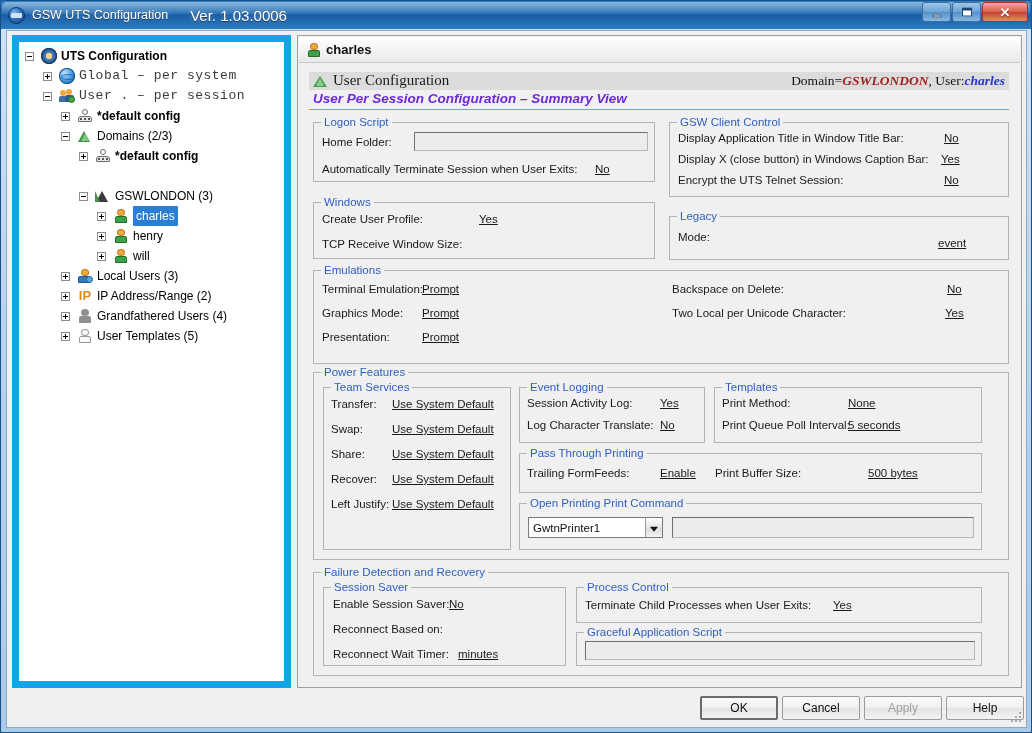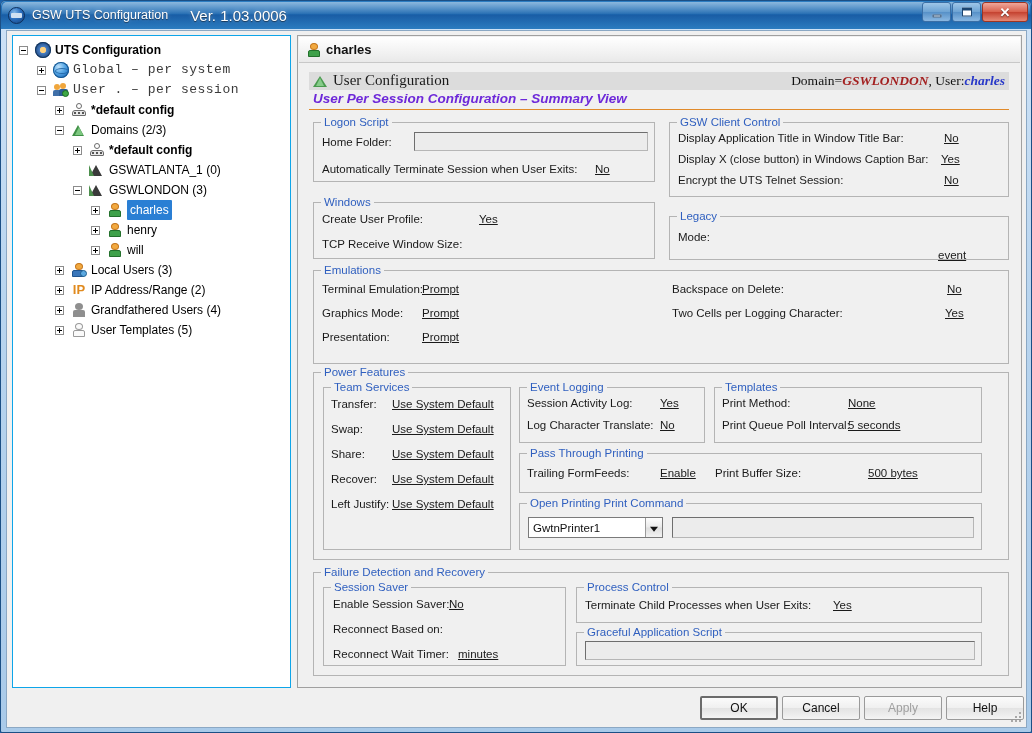--- a/index.html
+++ b/index.html
@@ -73,21 +73,21 @@
   
   #client {
     position:absolute; left:5px; top:29px; width:1021px; height:698px;
     background:#f0f0f0;
     border:1px solid #8ba8c4;
   }
 
   
   #tree-panel {
     position:absolute; left:5px; top:4px; width:279px; height:653px;
-    background:#ffffff; border:1px solid #0ea5e9;
+    background:#ffffff; border:7px solid #0ea5e9;
     overflow:hidden;
   }
   .tnode { position:relative; height:20px; display:flex; align-items:center; white-space:nowrap; font-size:12px; color:#000; }
   .tnode .lbl { line-height:20px; }
   .expander {
     width:9px;height:9px; border:1px solid #8c8c8c; background:#fff;
     display:inline-block; position:relative; flex:0 0 auto; margin-right:3px;
     cursor:pointer;
   }
   .expander::before{ content:""; position:absolute; left:1px; top:3px; width:5px;height:1px;background:#000;}
@@ -300,25 +300,20 @@
           <span class="spacer" style="width: 4px;"></span>
           <span class="ico ico-defcfg">
             <span class="h"></span>
             <span class="b"></span>
             <span class="d1"></span>
             <span class="d2"></span>
             <span class="d3"></span>
           </span>
           <span class="lbl bold-label">*default config</span>
         </div>
-        <div class="tnode" style="top: 124px; position: absolute; left: 0px; right: 0px; padding-left: 60px;">
-          <span class="spacer" style="width: 16px;"></span>
-          <span class="ico ico-tri-dark"></span>
-          <span class="lbl">GSWATLANTA_1 (0)</span>
-        </div>
         <div class="tnode" style="top: 144px; position: absolute; left: 0px; right: 0px; padding-left: 60px;">
           <span class="expander"></span>
           <span class="spacer" style="width: 4px;"></span>
           <span class="ico ico-tri-dark"></span>
           <span class="lbl">GSWLONDON (3)</span>
         </div>
         <div class="tnode" style="top: 164px; position: absolute; left: 0px; right: 0px; padding-left: 78px;">
           <span class="expander plus"></span>
           <span class="spacer" style="width: 4px;"></span>
           <span class="ico ico-user">
@@ -423,34 +418,34 @@
           <span class="fld-val" style="left:274px; top:9px;">No</span>
           <span class="fld-label" style="left:8px; top:30px;">Display X (close button) in Windows Caption Bar:</span>
           <span class="fld-val" style="left:271px; top:30px;">Yes</span>
           <span class="fld-label" style="left:8px; top:51px;">Encrypt the UTS Telnet Session:</span>
           <span class="fld-val" style="left:274px; top:51px;">No</span>
         </div>
 
         <div class="gb" style="left:370px; top:152px; width:340px; height:44px;">
           <span class="gbl">Legacy</span>
           <span class="fld-label" style="left:8px; top:14px;">Mode:</span>
-          <span class="fld-val" style="left:268px; top:32px;">event</span>
+          <span class="fld-val" style="left:268px; top:20px;">event</span>
         </div>
 
         <div class="gb" style="left:14px; top:206px; width:696px; height:94px;">
           <span class="gbl">Emulations</span>
           <span class="fld-label" style="left:8px; top:12px;">Terminal Emulation:</span>
           <span class="fld-val" style="left:108px; top:12px;">Prompt</span>
           <span class="fld-label" style="left:8px; top:36px;">Graphics Mode:</span>
           <span class="fld-val" style="left:108px; top:36px;">Prompt</span>
           <span class="fld-label" style="left:8px; top:60px;">Presentation:</span>
           <span class="fld-val" style="left:108px; top:60px;">Prompt</span>
           <span class="fld-label" style="left:358px; top:12px;">Backspace on Delete:</span>
           <span class="fld-val" style="left:633px; top:12px;">No</span>
-          <span class="fld-label" style="left:358px; top:36px;">Two Cells per Logging Character:</span>
+          <span class="fld-label" style="left:358px; top:36px;">Two Local per Unicode Character:</span>
           <span class="fld-val" style="left:631px; top:36px;">Yes</span>
         </div>
 
         <div class="gb" style="left:14px; top:308px; width:696px; height:188px;">
           <span class="gbl">Power Features</span>
 
           <div class="gb" style="left:9px; top:14px; width:188px; height:163px;">
             <span class="gbl">Team Services</span>
             <span class="fld-label" style="left:7px; top:10px;">Transfer:</span>
             <span class="fld-val" style="left:68px; top:10px;">Use System Default</span>

